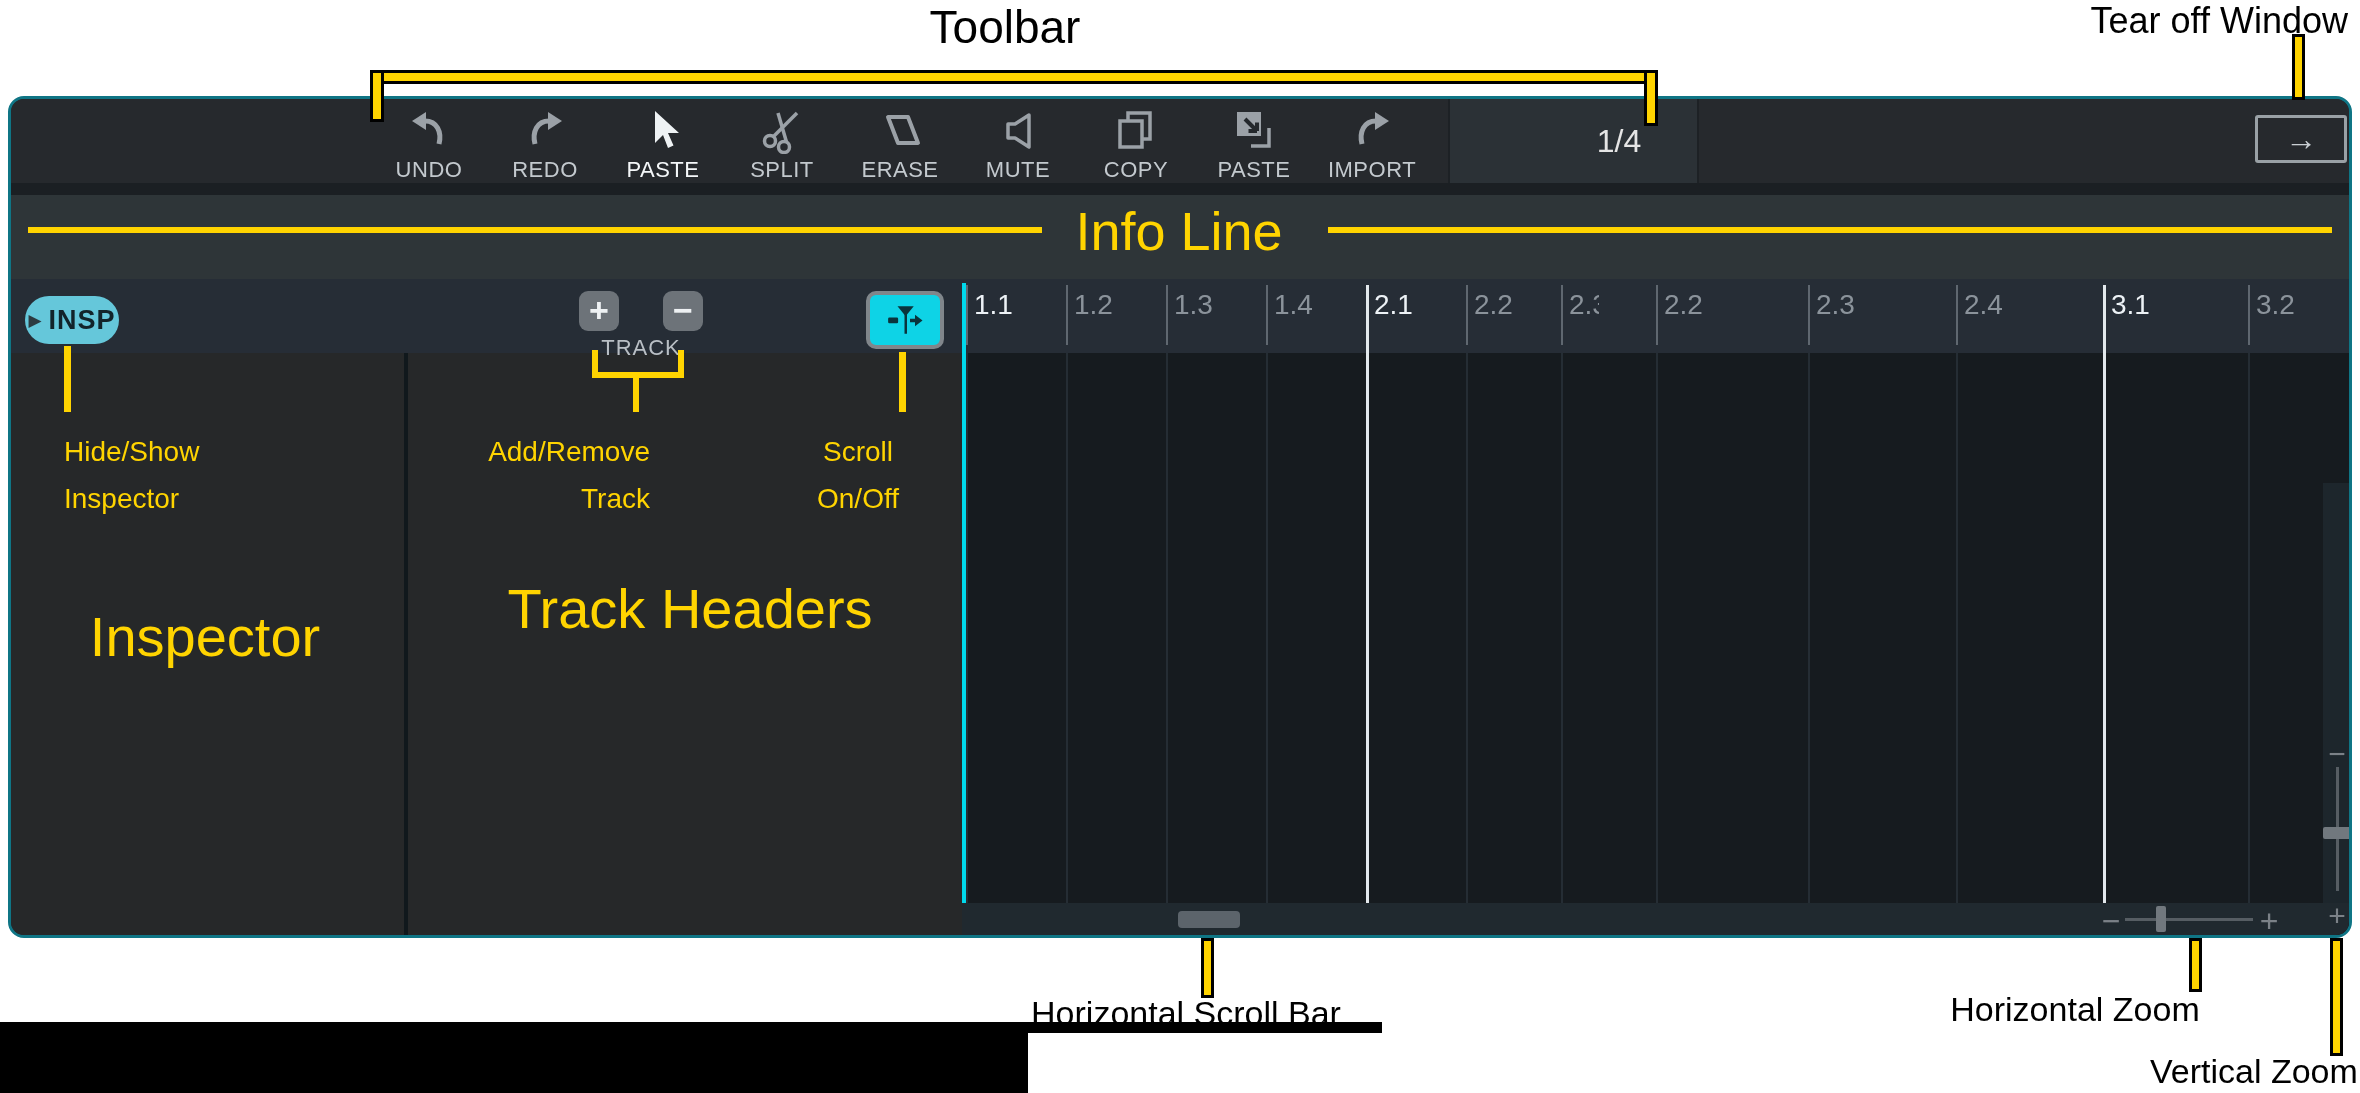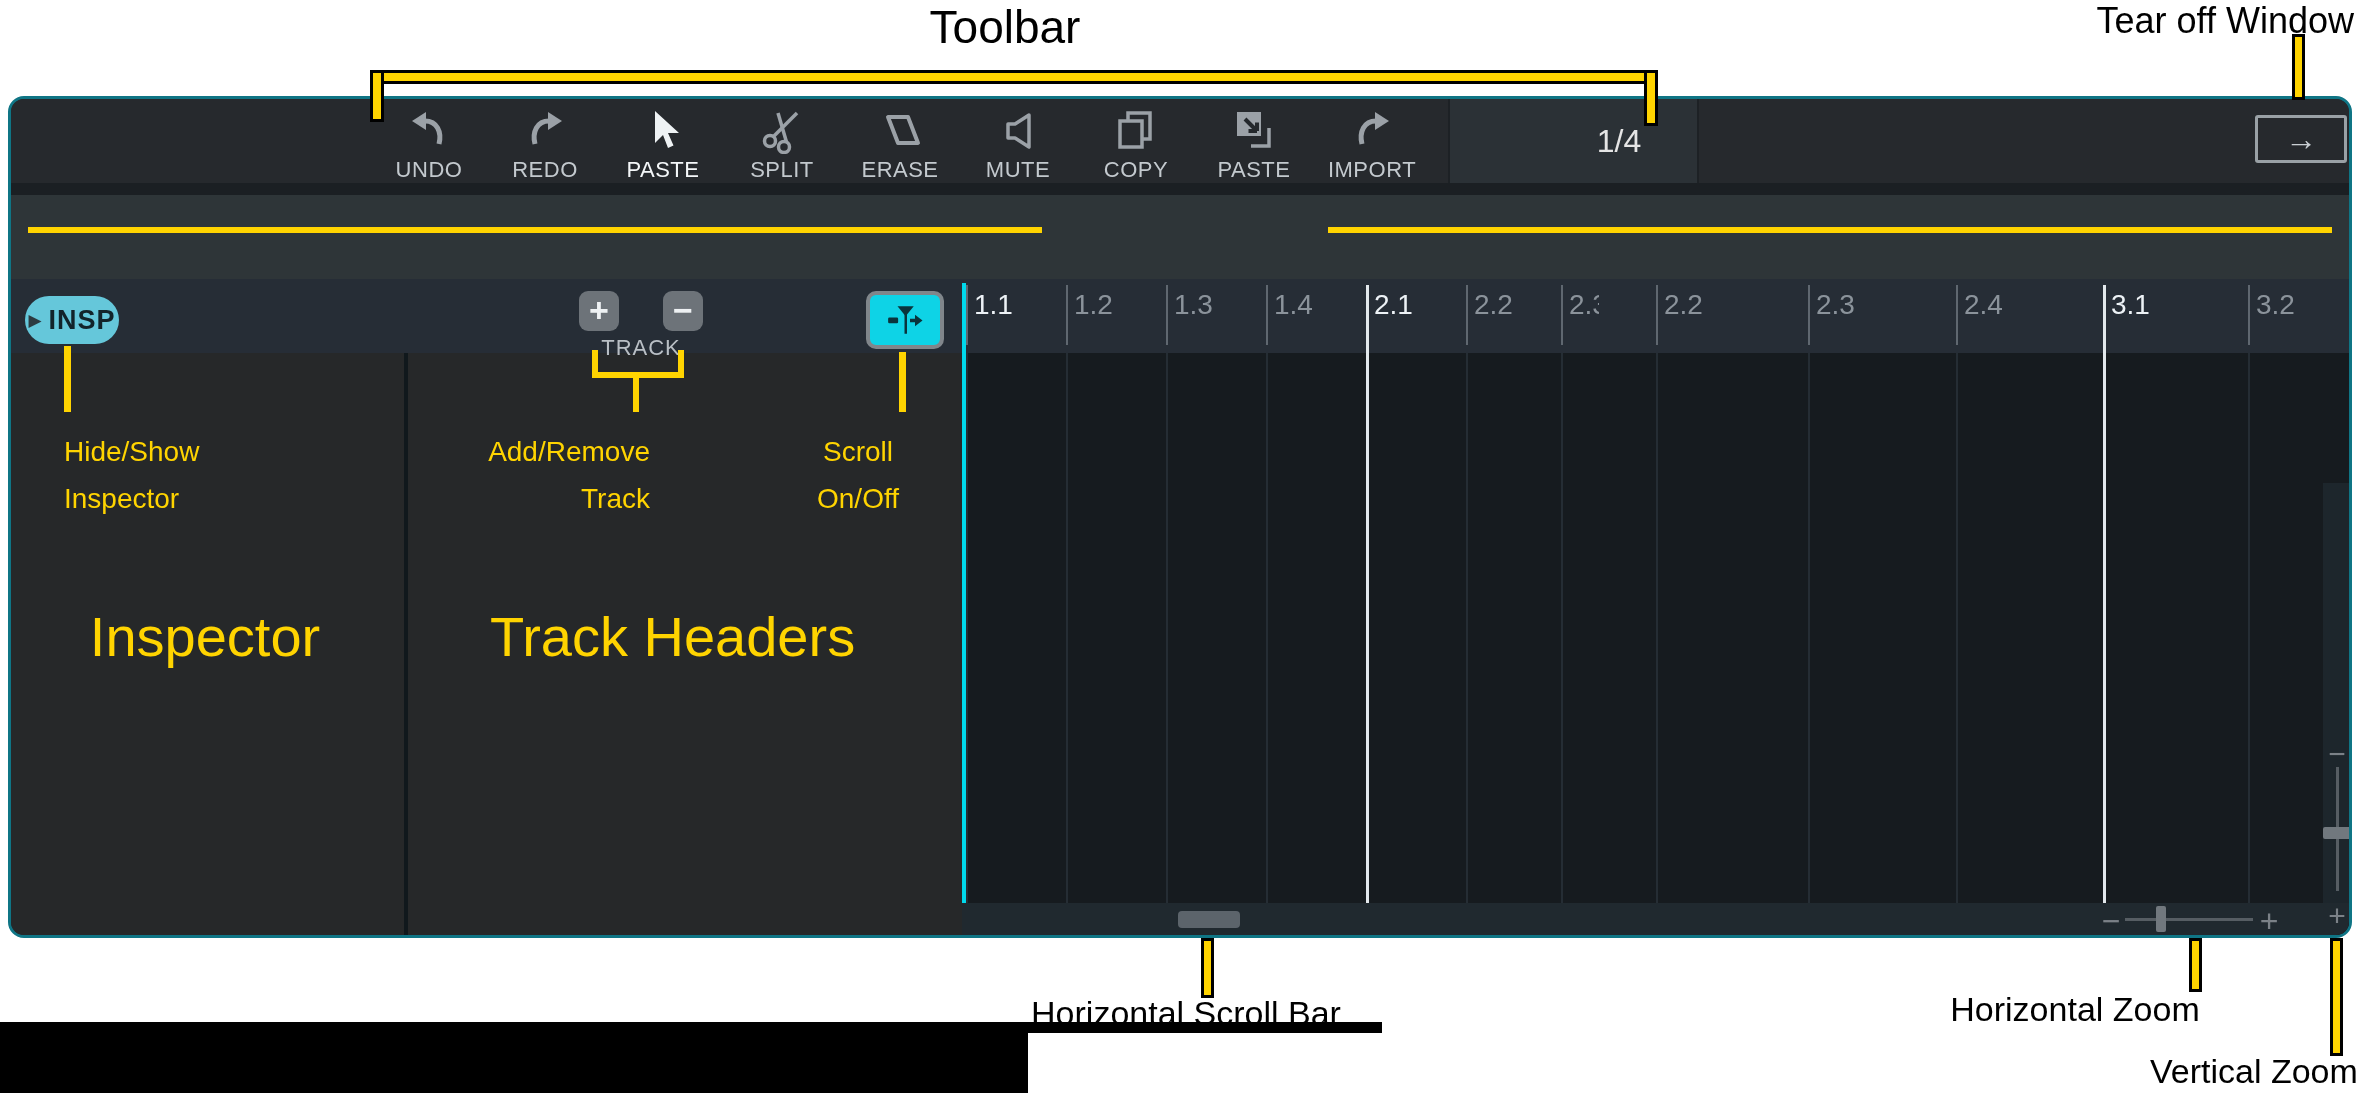--- a/index.html
+++ b/index.html
@@ -59,21 +59,21 @@
   #hzoom-thumb{position:absolute;left:2145px;top:807px;width:10px;height:26px;background:#71787e;border-radius:2px;z-index:4;}
   #vzoom-track{position:absolute;left:2325px;top:668px;width:3px;height:124px;background:#565d63;z-index:4;}
   #vzoom-thumb{position:absolute;left:2312px;top:728px;width:28px;height:12px;background:#71787e;border-radius:2px;z-index:4;}
 
   
   .ann-line{position:absolute;background:#ffd400;z-index:20;}
   .outlined{border:3px solid #000;}
   .ann-black{position:absolute;color:#000;z-index:20;}
   .ann-yellow{position:absolute;color:#ffd400;z-index:20;}
   #toolbar-title{left:755px;top:0;width:500px;text-align:center;font-size:46px;}
-  #tearoff-title{right:6px;top:0;font-size:36px;margin-left:37px;}
+  #tearoff-title{right:12px;top:0;font-size:36px;margin-left:37px;}
   #infoline-title{left:1063px;top:200px;width:232px;text-align:center;font-size:54px;z-index:20;}
   .small-yellow{font-size:28px;line-height:47px;}
   .big-yellow{font-size:56px;white-space:nowrap;}
   .bottom-black{font-size:34px;white-space:nowrap;}
   #black-rect{position:absolute;left:0;top:1022px;width:1028px;height:71px;background:#000;z-index:30;}
   #black-band{position:absolute;left:1028px;top:1022px;width:354px;height:11px;background:#000;z-index:30;}
 </style>
 </head>
 <body>
 
@@ -261,20 +261,21 @@
   </div>
 
   <div class="ann-black" id="toolbar-title">Toolbar</div>
   <div class="ann-line outlined" style="left:370px;top:70px;width:1282px;height:8px;"></div>
   <div class="ann-line outlined" style="left:370px;top:70px;width:8px;height:46px;"></div>
   <div class="ann-line outlined" style="left:1644px;top:70px;width:8px;height:50px;"></div>
 
   <div class="ann-black" id="tearoff-title">Tear off Window</div>
   <div class="ann-line outlined" style="left:2292px;top:34px;width:7px;height:60px;"></div>
 
+  <div class="ann-yellow" id="infoline-title">Info Line</div>
   <div class="ann-line" style="left:28px;top:227px;width:1014px;height:6px;"></div>
   <div class="ann-line" style="left:1328px;top:227px;width:1004px;height:6px;"></div>
 
   <div class="ann-line" style="left:64px;top:346px;width:7px;height:66px;"></div>
   <div class="ann-yellow small-yellow" style="left:64px;top:428px;">
     <div>Hide/Show</div>
     <div>Inspector</div>
   </div>
 
   <div class="ann-line" style="left:592px;top:350px;width:6px;height:28px;"></div>
@@ -286,21 +287,21 @@
     <div>Track</div>
   </div>
 
   <div class="ann-line" style="left:899px;top:352px;width:7px;height:60px;"></div>
   <div class="ann-yellow small-yellow" style="left:788px;top:428px;width:140px;text-align:center;">
     <div>Scroll</div>
     <div>On/Off</div>
   </div>
 
   <div class="ann-yellow big-yellow" style="left:55px;top:604px;width:300px;text-align:center;">Inspector</div>
-  <div class="ann-yellow big-yellow" style="left:490px;top:604px;width:400px;text-align:left;">Track Headers</div>
+  <div class="ann-yellow big-yellow" style="left:490px;top:576px;width:400px;text-align:center;">Track Headers</div>
 
   <div class="ann-line outlined" style="left:1201px;top:938px;width:7px;height:54px;"></div>
   <div class="ann-black bottom-black" style="left:986px;top:994px;width:400px;text-align:center;">Horizontal Scroll Bar</div>
 
   <div class="ann-line outlined" style="left:2189px;top:938px;width:7px;height:48px;"></div>
   <div class="ann-black bottom-black" style="left:1925px;top:990px;width:300px;text-align:center;">Horizontal Zoom</div>
 
   <div class="ann-line outlined" style="left:2330px;top:938px;width:7px;height:112px;"></div>
   <div class="ann-black bottom-black" style="left:2150px;top:1052px;width:200px;text-align:right;">Vertical Zoom</div>
 

